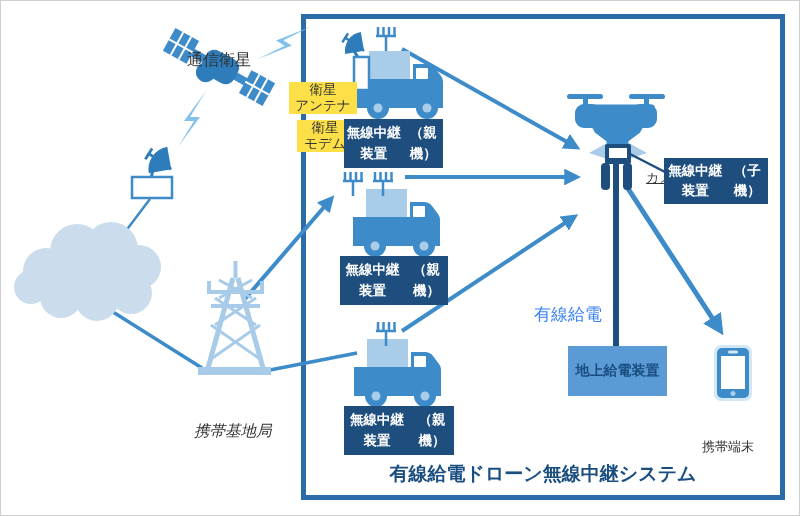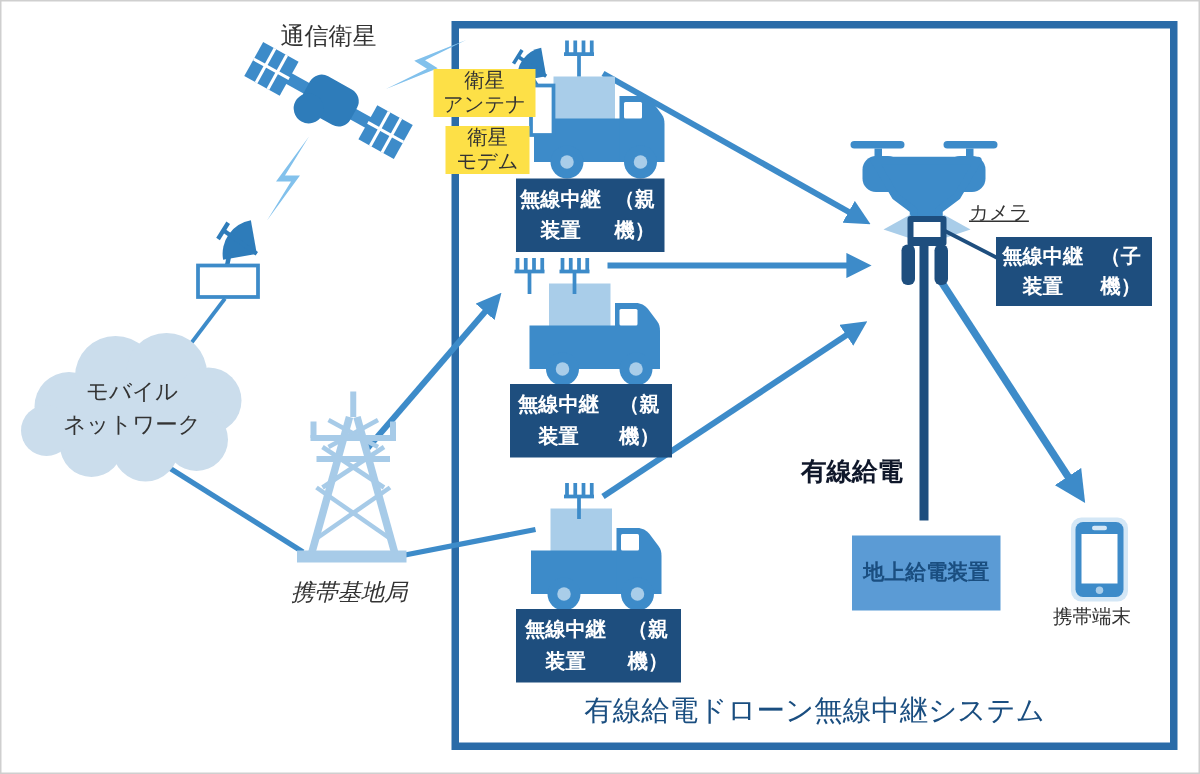--- a/index.html
+++ b/index.html
@@ -1,29 +1,29 @@
 <!DOCTYPE html>
 <html><head>
 <meta charset="utf-8">
 <style>
   html,body{margin:0;padding:0;background:#fff;font-family:"Liberation Sans",sans-serif;}
   .stage{position:relative;width:800px;height:516px;background:#fff;border:1px solid #cfcfcf;box-sizing:border-box;overflow:hidden;}
   .frame{position:absolute;left:300px;top:13px;width:484px;height:486px;border:5px solid #2a6ba8;box-sizing:border-box;}
   svg.layer{position:absolute;left:0;top:0;}
-  .lbl{position:absolute;color:#333;white-space:nowrap;}
+  .lbl{position:absolute;color:#333;white-space:nowrap;margin-top:36px;}
   .lbl.center{text-align:center;white-space:normal;}
   .whitebg{background:#fde047;padding:0 2px;text-align:center;line-height:1.2;}
   .navy-box{position:absolute;background:#1e4e7e;color:#fff;font-weight:bold;font-size:13.5px;
             display:flex;flex-direction:row;align-items:center;justify-content:center;
             line-height:1.5;text-align:center;}
-  .ground-box{position:absolute;left:567px;top:356px;width:99px;height:50px;background:#5b9bd5;
+  .ground-box{position:absolute;left:567px;top:345px;width:99px;height:50px;background:#5b9bd5;
             color:#1a4e80;font-weight:bold;font-size:14px;display:flex;align-items:center;justify-content:center;}
   .title{position:absolute;left:300px;top:460px;width:484px;text-align:center;
-         font-size:19px;font-weight:normal;color:#1a4e80;}
-  .wired{position:absolute;left:533px;top:302px;font-size:17px;font-weight:bold;color:#0f172a;}
+         font-size:19px;font-weight:bold;color:#1a4e80;}
+  .wired{position:absolute;left:533px;top:302px;font-size:17px;font-weight:normal;color:#3b82f6;}
 </style>
 </head>
 <body>
 
 <div class="stage">
 
   <div class="frame"></div>
 
   <svg class="layer" width="800" height="516" viewBox="0 0 800 516">
     <defs>
@@ -185,24 +185,20 @@
   <div class="lbl whitebg" style="left:288px;top:45px;width:64px;font-size:13.5px;">
     <span>衛星</span><br>
     <span>アンテナ</span>
   </div>
 
   <div class="lbl whitebg" style="left:296px;top:83px;width:52px;font-size:13.5px;">
     <span>衛星</span><br>
     <span>モデム</span>
   </div>
 
-  <div class="lbl center" style="left:18px;top:250px;width:138px;font-size:15px;line-height:1.45;">
-    <span>モバイル</span><br>
-    <span>ネットワーク</span>
-  </div>
 
   <div class="lbl" style="left:193px;top:384px;font-size:15.5px;font-style:italic;">携帯基地局</div>
 
   <div class="navy-box" style="left:343px;top:118px;width:99px;height:49px;">
     <span>無線中継装置</span>
     <span>（親機）</span>
   </div>
 
   <div class="navy-box" style="left:339px;top:255px;width:108px;height:49px;">
     <span>無線中継装置</span>

